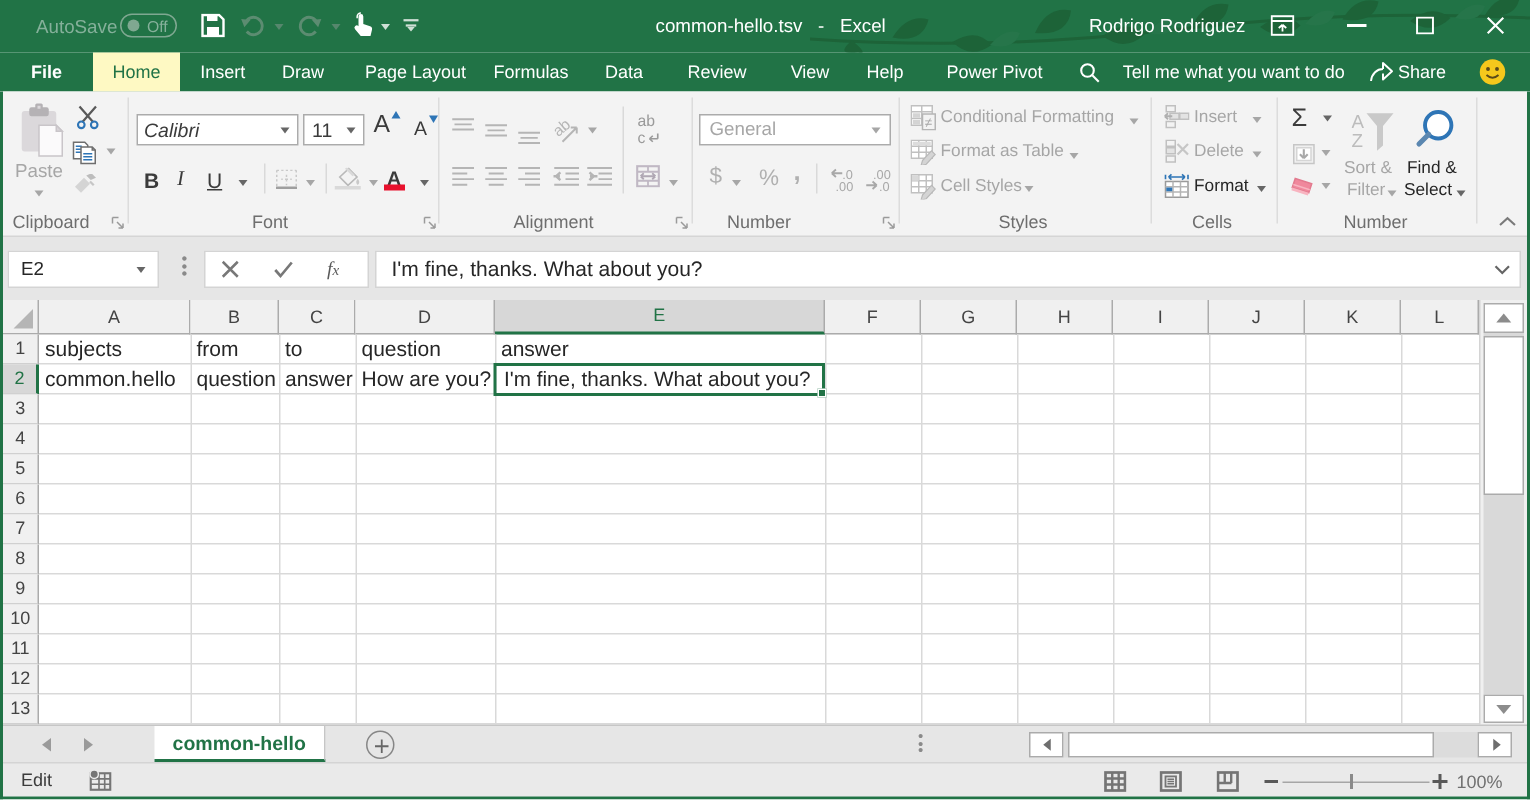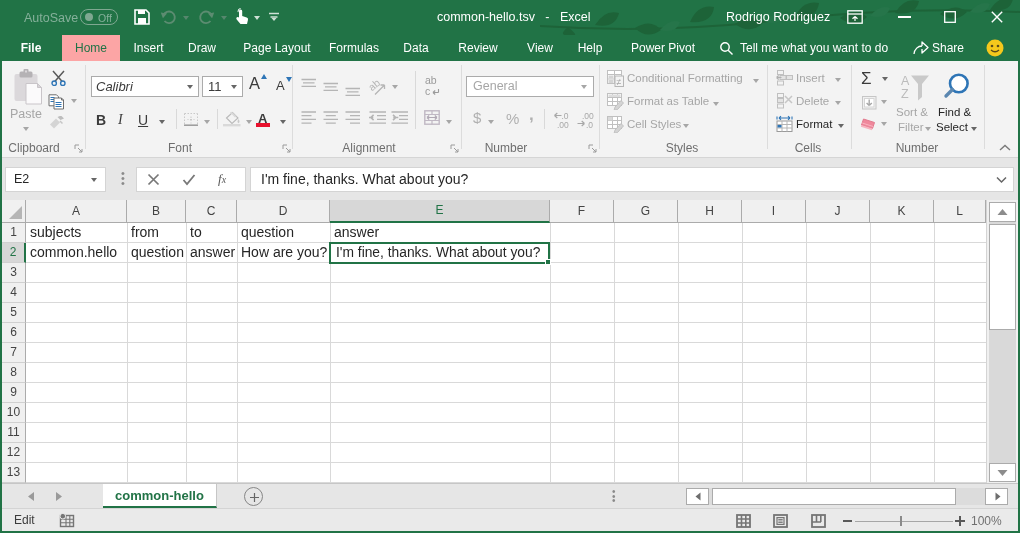--- a/index.html
+++ b/index.html
@@ -8,21 +8,21 @@
 #app { position:relative; width:1020px; height:533px; background:#fff; }
 
 
 #titlebar { position:absolute; left:0; top:0; width:1020px; height:35px; background:#217346; color:#fff; }
 #tabrow { position:absolute; left:0; top:35px; width:1020px; height:26px; background:#217346; }
 .ttxt { position:absolute; color:#fff; font-size:12px; }
 .muted { color:#85b09a; }
 
 
 .tab { position:absolute; top:0; height:26px; line-height:26px; text-align:center; color:#fff; font-size:12px; }
-.tab.active { background:#fca5a5; color:#217346; }
+.tab.active { background:#fef9c3; color:#217346; }
 
 
 #ribbon { position:absolute; left:0px; top:61px; width:1020px; height:97px; background:#f3f3f3; border-bottom:1px solid #d5d5d5; }
 #ribbon .ric { position:absolute; }
 .ribtxt { position:absolute; font-size:11.5px; color:#a6a6a6; white-space:nowrap; }
 .ribtxt.on { color:#262626; }
 .gsep { position:absolute; top:4px; height:84px; width:1px; background:#dcdcdc; }
 .darrow { display:inline-block; width:0; height:0; border-left:3px solid transparent; border-right:3px solid transparent; border-top:4px solid #a6a6a6; vertical-align:middle; }
 .darrow.dk2 { border-top-color:#666; }
 
@@ -134,21 +134,21 @@
     <div class="tab" style="left:324px; width:60px;">Formulas</div>
     <div class="tab" style="left:396px; width:40px;">Data</div>
     <div class="tab" style="left:451px; width:54px;">Review</div>
     <div class="tab" style="left:520px; width:40px;">View</div>
     <div class="tab" style="left:570px; width:40px;">Help</div>
     <div class="tab" style="left:622px; width:82px;">Power Pivot</div>
     <svg style="position:absolute; left:719px; top:6px;" width="15" height="15" viewBox="0 0 15 15">
       <circle cx="6" cy="6" r="4.2" fill="none" stroke="#fff" stroke-width="1.4"></circle>
       <path d="M9.2 9.2 L13.5 13.5" stroke="#fff" stroke-width="1.4"></path>
     </svg>
-    <div class="tab" style="left:740px; width:165px; text-align:left;">Tell me what you want to do</div>
+    <div class="tab" style="left:740px; width:165px; text-align:center;">Tell me what you want to do</div>
     <svg style="position:absolute; left:913px; top:5px;" width="17" height="15" viewBox="0 0 17 15">
       <path d="M1 14 c0.5-5 4-8 8-8 M9 6 V2 l6 5.5 L9 13 V9" fill="none" stroke="#fff" stroke-width="1.3" stroke-linejoin="round"></path>
     </svg>
     <div class="tab" style="left:926px; width:44px;">Share</div>
     <svg style="position:absolute; left:986px; top:4px;" width="18" height="18" viewBox="0 0 18 18">
       <circle cx="9" cy="9" r="8.5" fill="#f5c81c"></circle>
       <circle cx="6" cy="7" r="1.3" fill="#5a4a1a"></circle>
       <circle cx="12" cy="7" r="1.3" fill="#5a4a1a"></circle>
       <path d="M5 11 q4 3.6 8 0" stroke="#5a4a1a" stroke-width="1.3" fill="none"></path>
     </svg>

